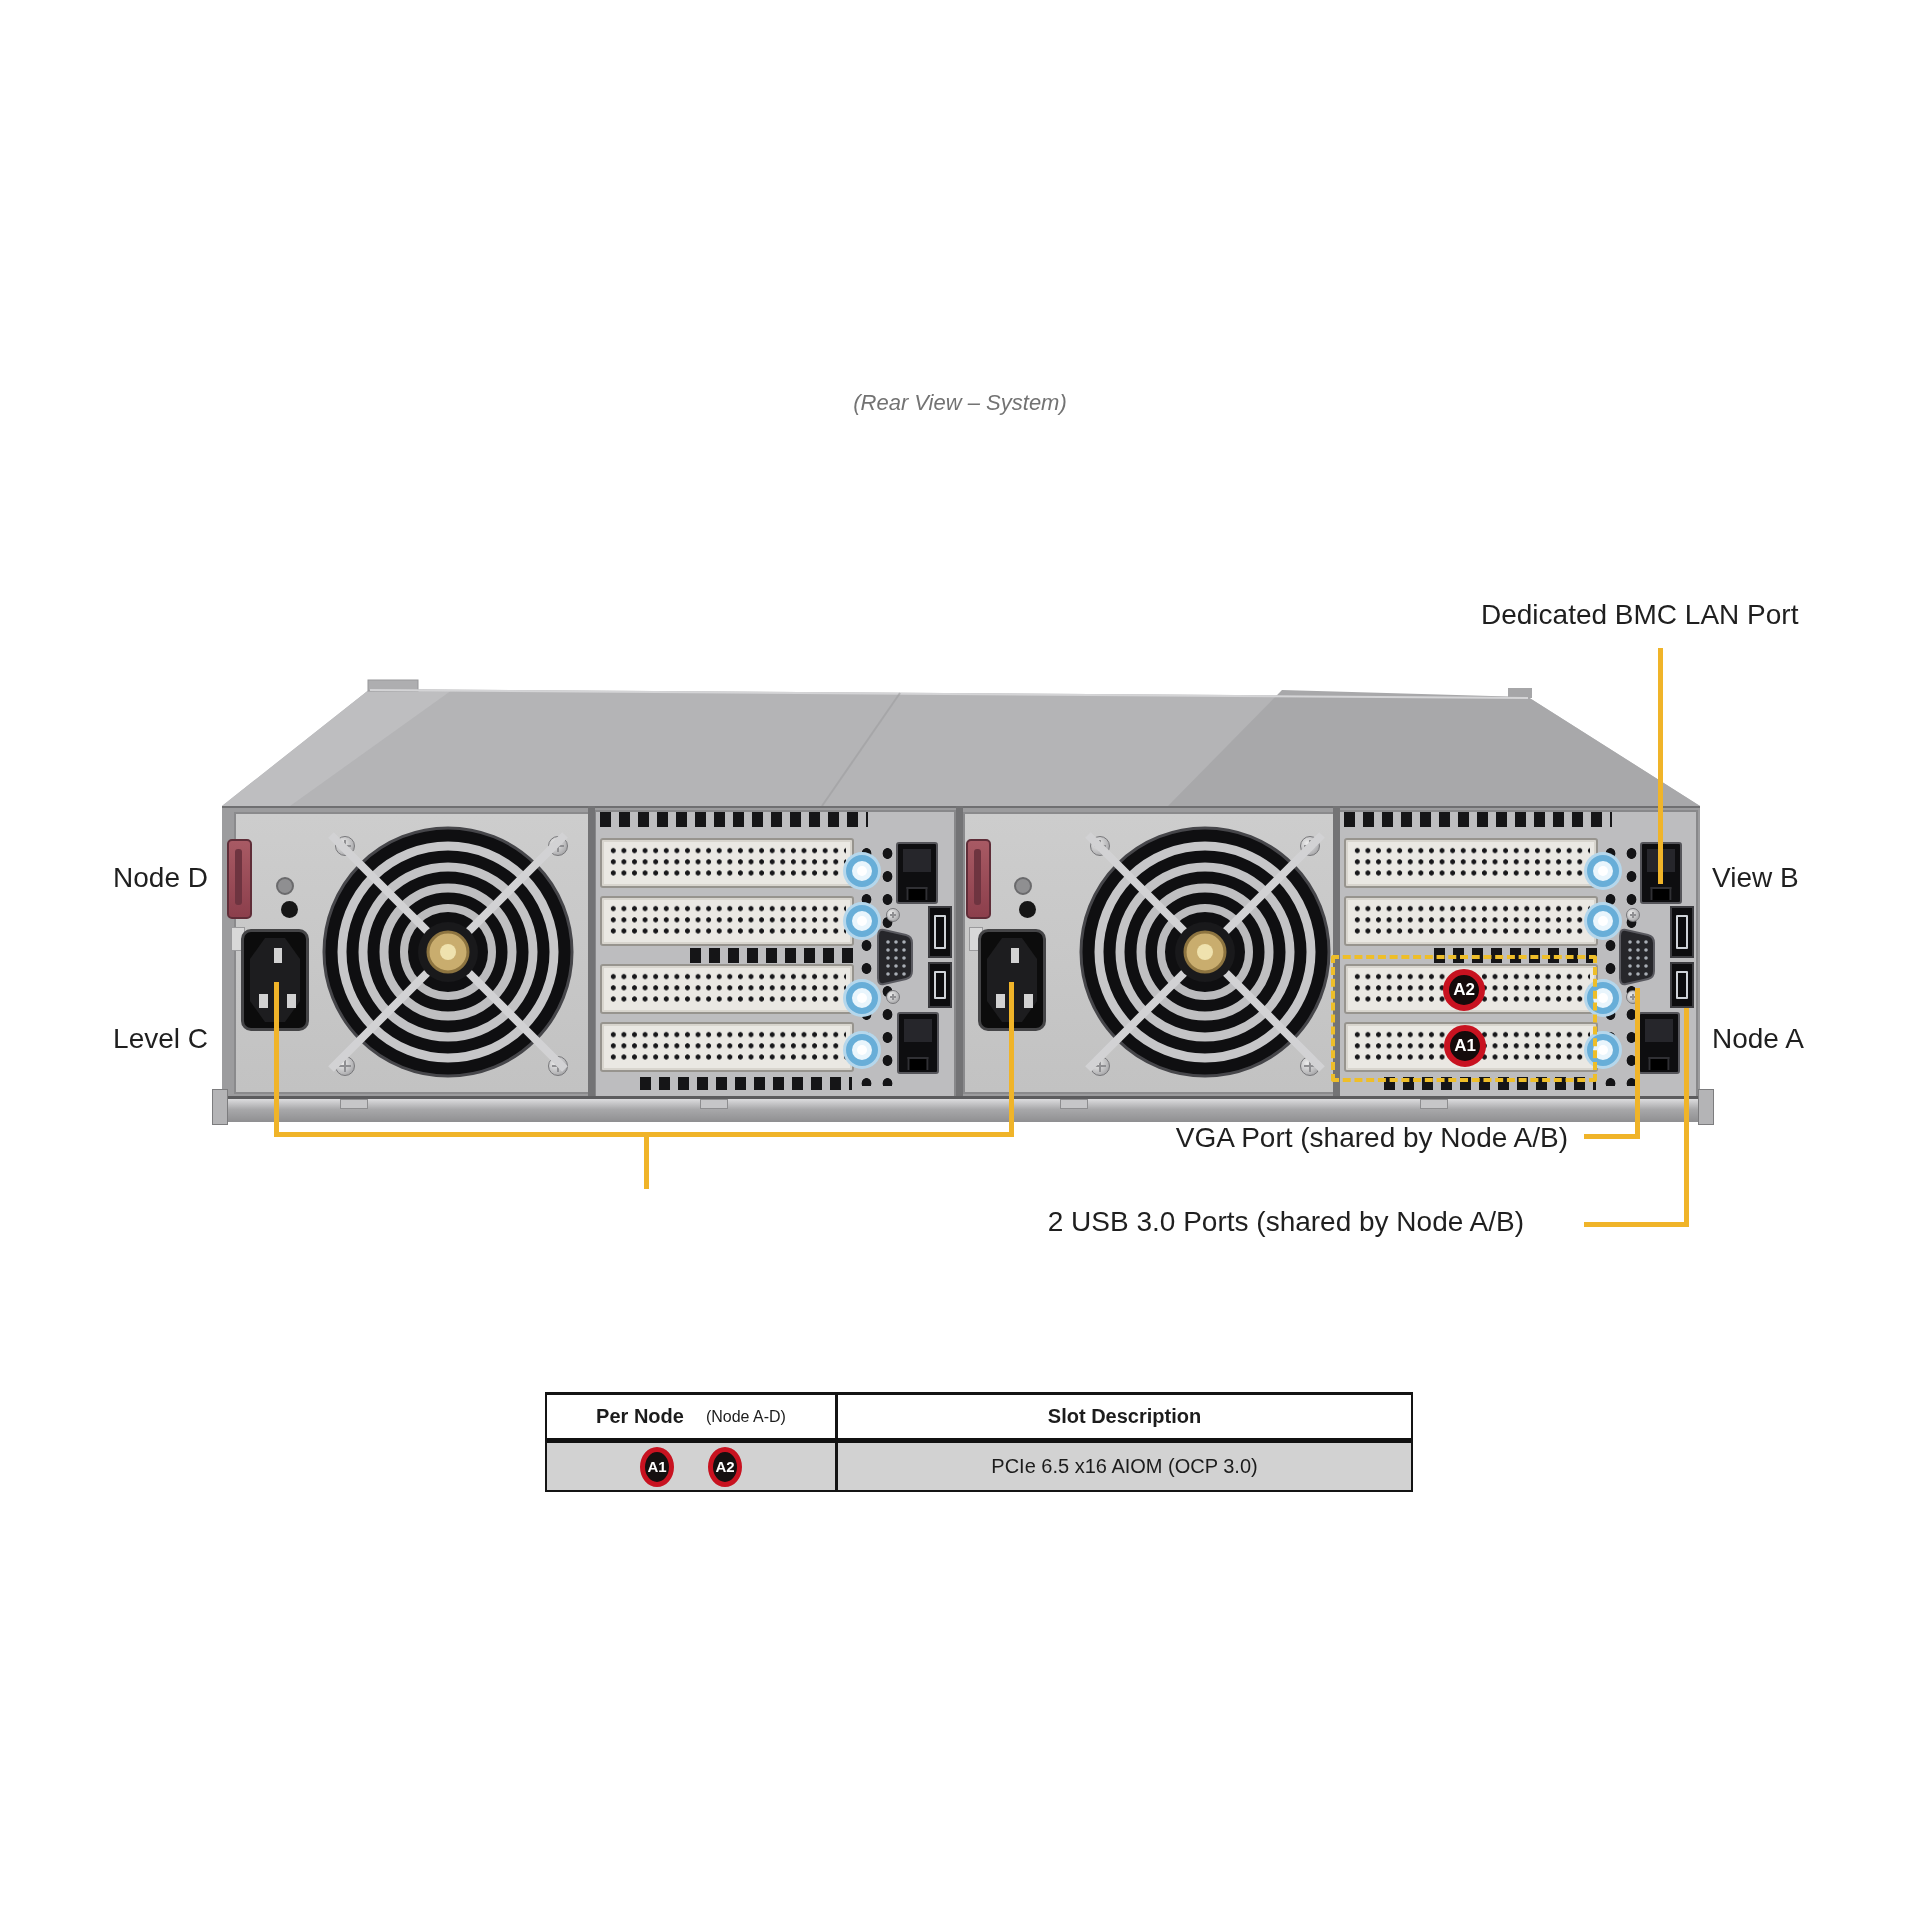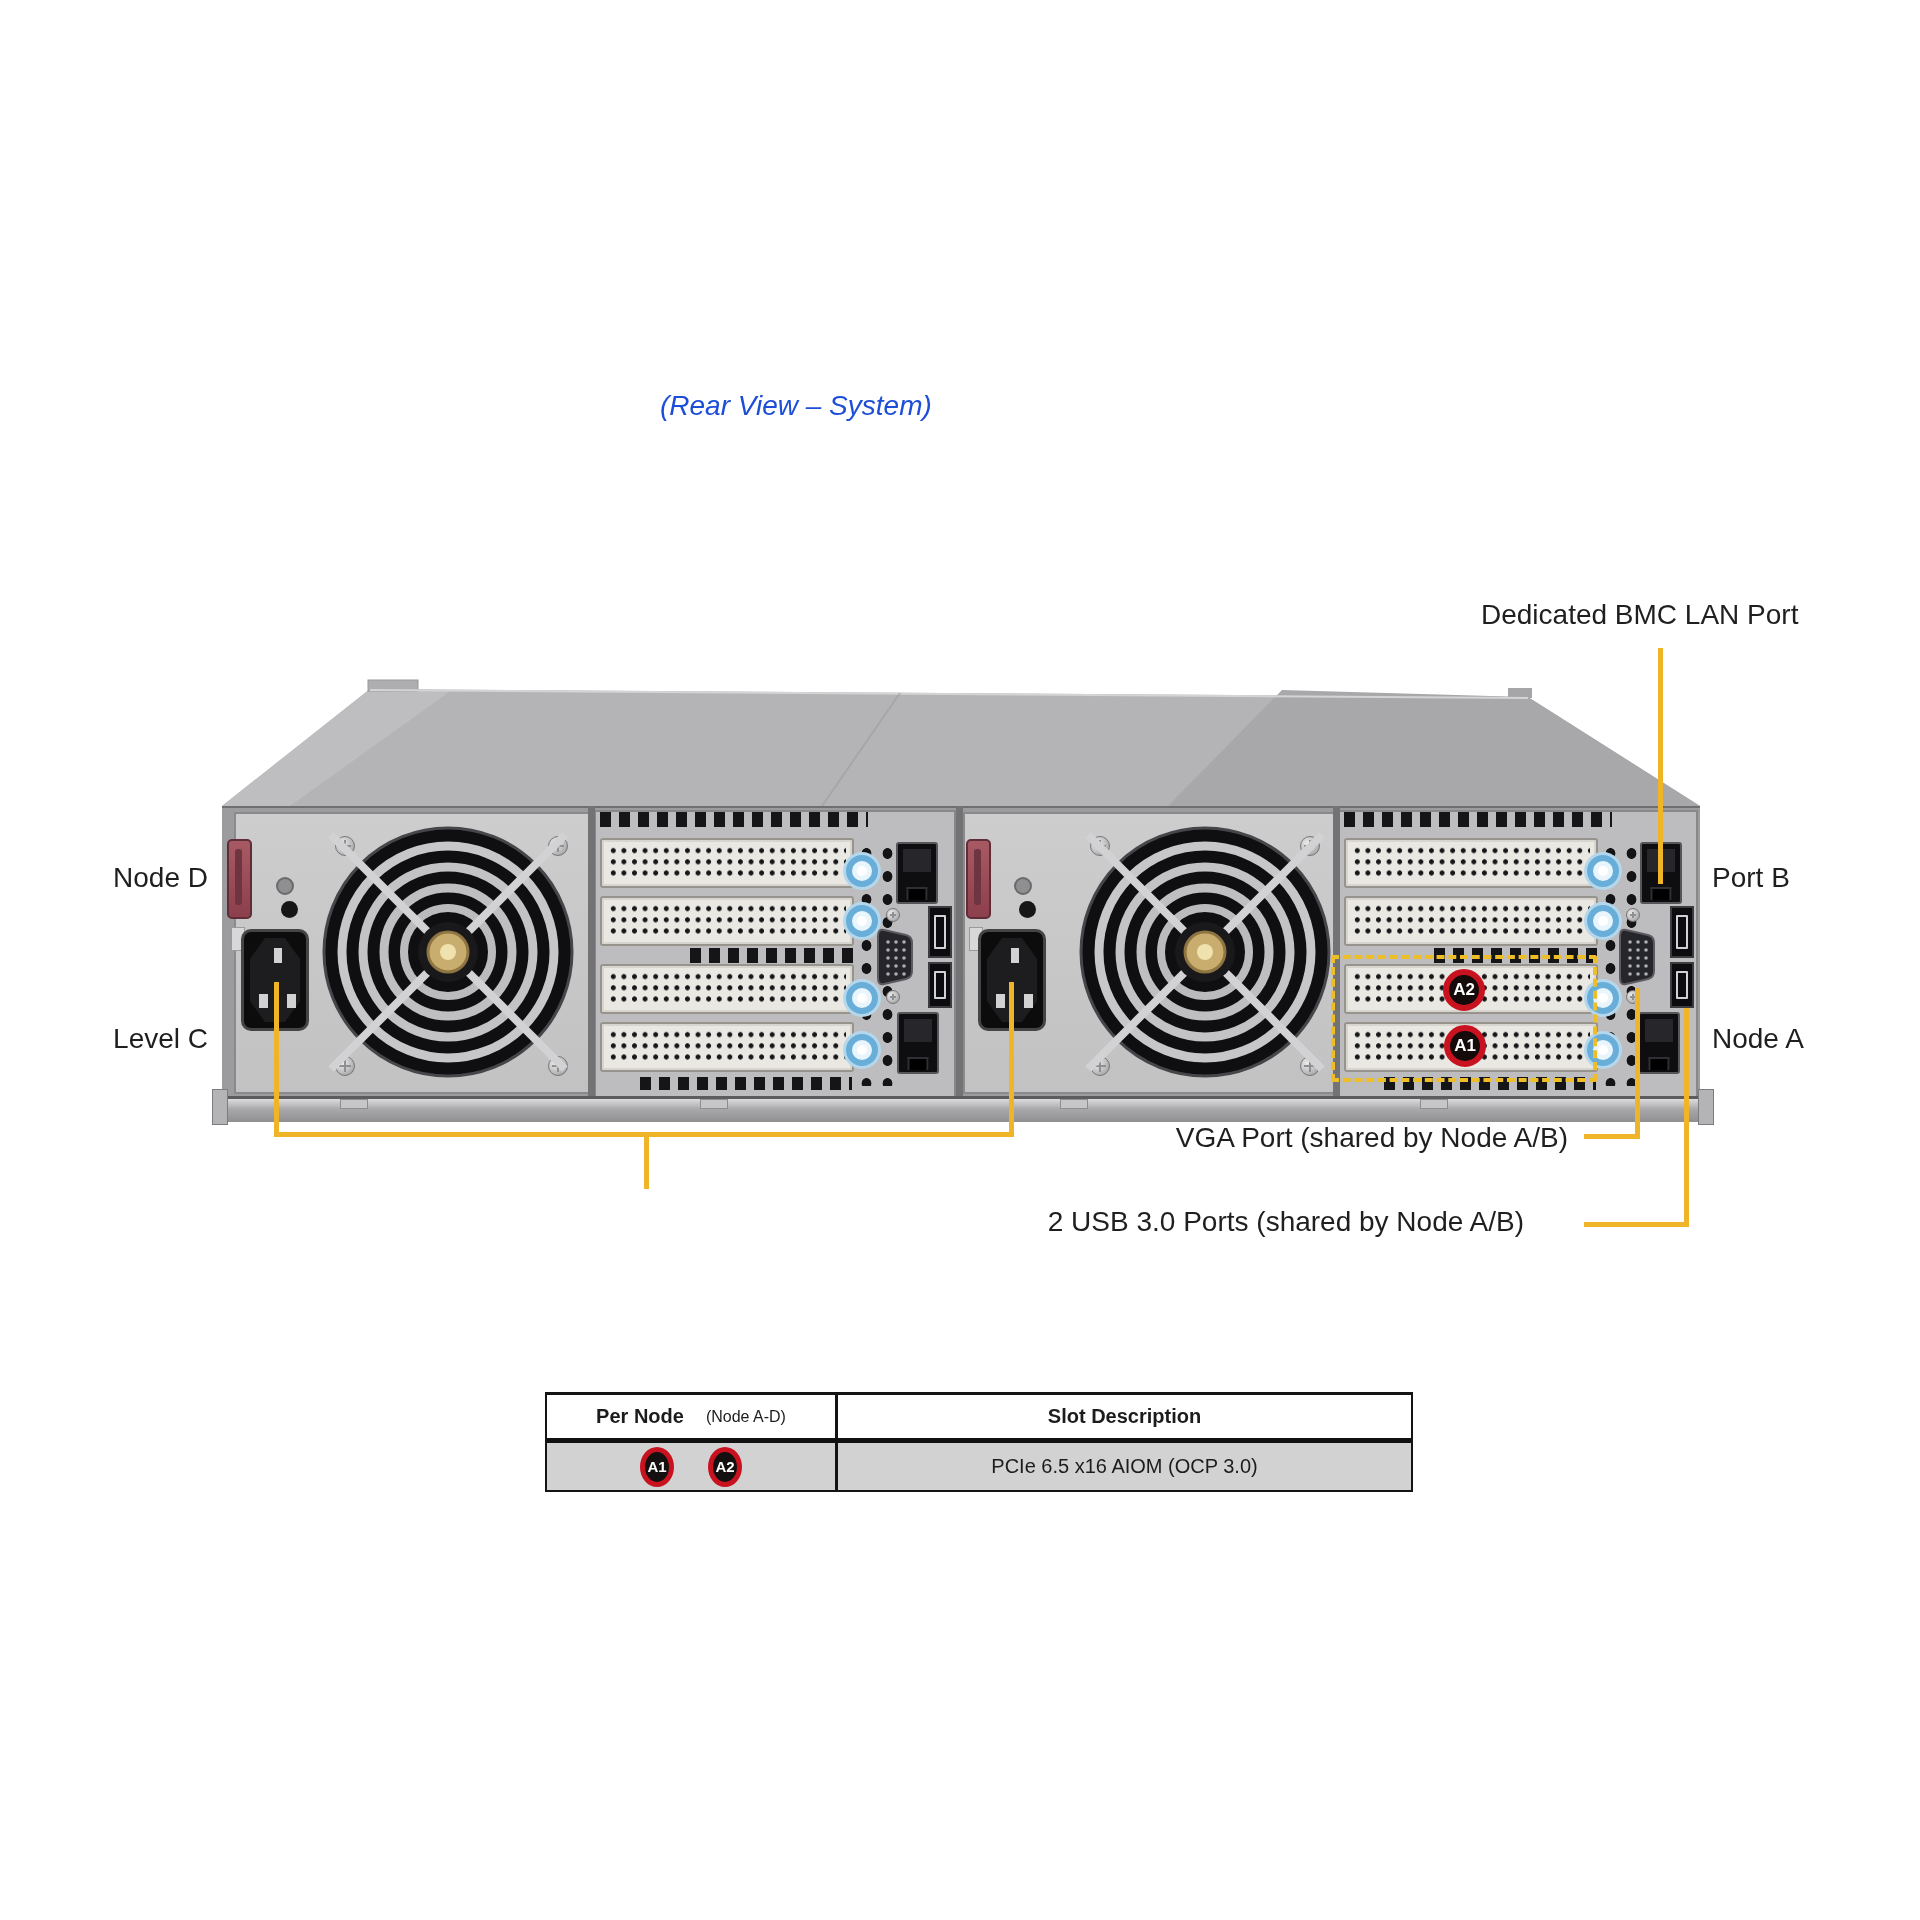--- a/index.html
+++ b/index.html
@@ -69,22 +69,22 @@
   .tbl .hrow{display:flex;height:43px;border-bottom:5px solid #111;background:#ffffff;}
   .tbl .drow{display:flex;height:47px;background:#d2d2d2;}
   .tbl .c1{width:288px;border-right:3px solid #141414;display:flex;align-items:center;justify-content:center;gap:22px;text-align:right;}
   .tbl .c2{flex:1;display:flex;align-items:center;justify-content:center;}
   .tbl .bold{font-weight:bold;font-size:20px;}
   .tbl .small{font-size:16px;}
   .tbl .cell{font-size:20px;}
   .tbadge{width:34px;height:40px;border-radius:50%;background:#151010;border:5px solid #c81220;
       box-sizing:border-box;color:#fff;font-weight:bold;font-size:15px;
       display:flex;align-items:center;justify-content:center;margin:0 6px;}
-  .title{position:absolute;left:660px;top:390px;width:600px;text-align:left;
-      font-style:italic;font-size:28px;color:#1d4ed8;}
+  .title{position:absolute;left:660px;top:390px;width:600px;text-align:center;
+      font-style:italic;font-size:22px;color:#737373;}
 </style>
 </head>
 <body>
 
 <div class="stage">
 
   <div class="title">(Rear View – System)</div>
 
   <svg class="abs" style="left:0;top:0;" width="1920" height="1920">
     <polygon points="370,689 1528,697 1700,806 222,806" fill="#b4b4b6"></polygon>
@@ -243,21 +243,21 @@
   <div class="line" style="left:1684px;top:1008px;width:5px;height:219px;"></div>
   <div class="line" style="left:1584px;top:1222px;width:105px;height:5px;"></div>
   <div class="line" style="left:274px;top:982px;width:5px;height:155px;"></div>
   <div class="line" style="left:1009px;top:982px;width:5px;height:155px;"></div>
   <div class="line" style="left:274px;top:1132px;width:740px;height:5px;"></div>
   <div class="line" style="left:644px;top:1132px;width:5px;height:57px;"></div>
 
   <div class="lbl" style="left:1481px;top:599px;">Dedicated BMC LAN Port</div>
   <div class="lbl right" style="left:58px;top:862px;width:150px;">Node D</div>
   <div class="lbl right" style="left:58px;top:1023px;width:150px;">Level C</div>
-  <div class="lbl" style="left:1712px;top:862px;">Port B</div>
+  <div class="lbl" style="left:1712px;top:862px;">View B</div>
   <div class="lbl" style="left:1712px;top:1023px;">Node A</div>
   <div class="lbl right" style="left:1068px;top:1122px;width:500px;">VGA Port (shared by Node A/B)</div>
   <div class="lbl right" style="left:964px;top:1206px;width:560px;">2 USB 3.0 Ports (shared by Node A/B)</div>
 
   <div class="tbl">
     <div class="hrow">
       <div class="c1">
         <span class="bold">Per Node</span>
         <span class="small">(Node A-D)</span>
       </div>

